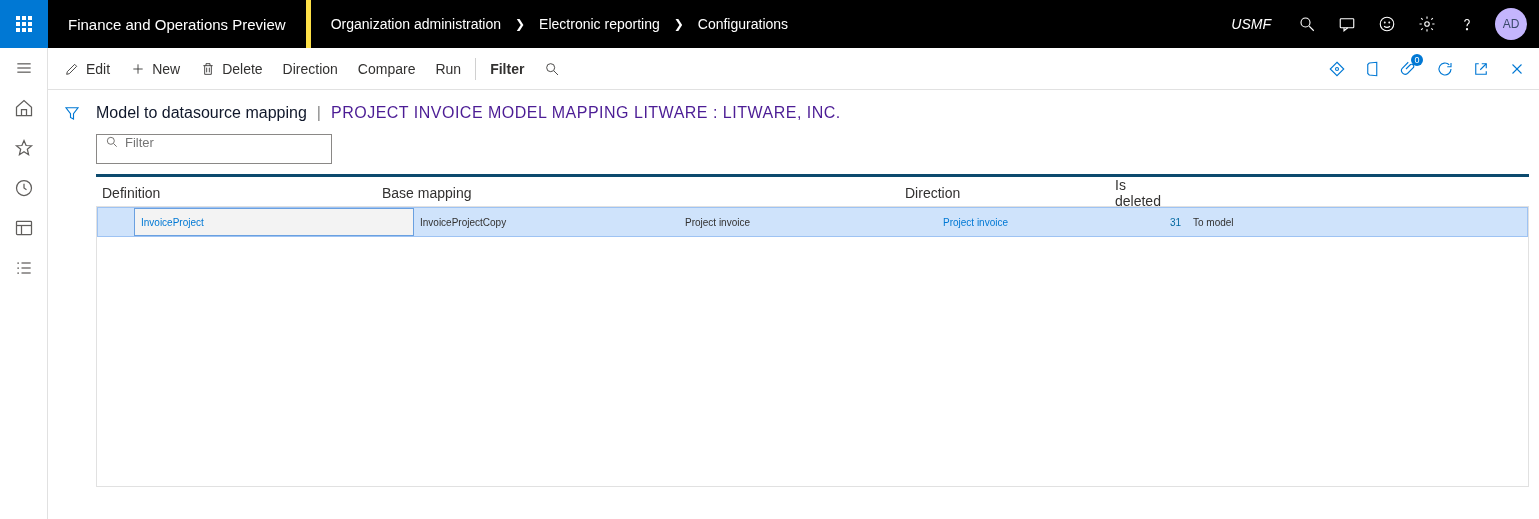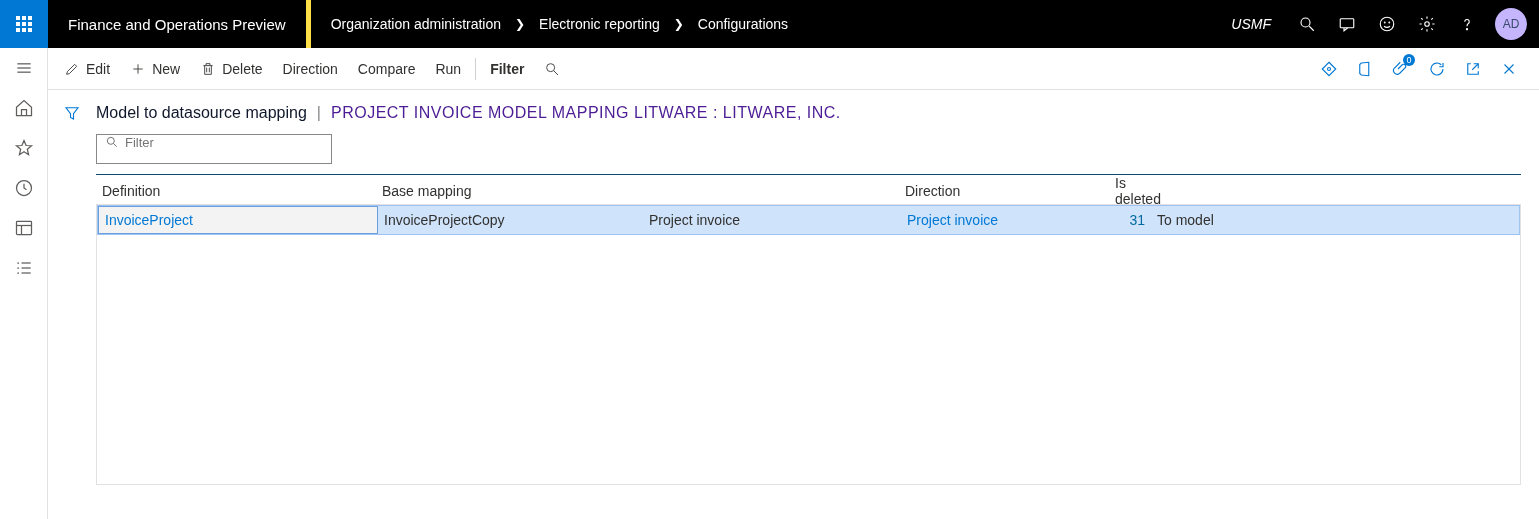--- a/index.html
+++ b/index.html
@@ -51,26 +51,26 @@
   .page-heading { display:flex; align-items:baseline; gap:10px; font-size:16px; padding-bottom:12px;}
   .page-heading .h1 { color:#0f172a; }
   .page-heading .sep { color:#888; }
   .page-heading .h2 { color:#4c1d95; letter-spacing:0.5px;}
 
   .filter-box { width:236px; height:30px; border:1px solid #8a8886; display:flex; align-items:flex-start; padding:0 8px; gap:6px; margin-bottom:10px;}
   .filter-box svg{width:14px;height:14px;stroke:#605e5c;fill:none;stroke-width:1.5;}
   .filter-box input { border:none; outline:none; font-size:13px; color:#605e5c; flex:1; background:transparent;}
 
   
-  .grid { border-top:1px solid #0c4a6e; }
+  .grid { border-top:3px solid #0c4a6e; }
   .grid-header, .grid-row { display:grid; grid-template-columns: 280px 265px 258px 210px 40px 180px 160px; align-items:center; height:30px;}
   .grid-header { color:#323130; font-size:14px; border-bottom:1px solid #e1e1e1;}
   .grid-header .col { padding:0 6px; display:flex; align-items:center; gap:4px;}
   .sort-arrow { font-size:11px; color:#605e5c;}
-  .grid-row { background:#cfe3fb; border:1px solid #9ec3f3; height:30px; font-size:14px;}
+  .grid-row { background:#cfe3fb; border:1px solid #9ec3f3; height:30px; font-size:10px;padding-left:36px;}
   .grid-row .cell { padding:0 6px; white-space:nowrap; overflow:hidden; text-overflow:ellipsis;}
   .grid-row .cell.def { border:1px solid #6aa0e0; background:#f3f3f3; height:28px; display:flex; align-items:center; color:#0078d4;}
   .grid-row .cell.link { color:#0078d4; }
   .grid-row .cell.num { text-align:right; color:#0369a1; padding-right:6px;}
   .grid-body-wrap { border:1px solid #e1e1e1; border-top:none; flex:1; min-height:280px;}
 </style>
 </head>
 <body>
 
 <div class="titlebar">

